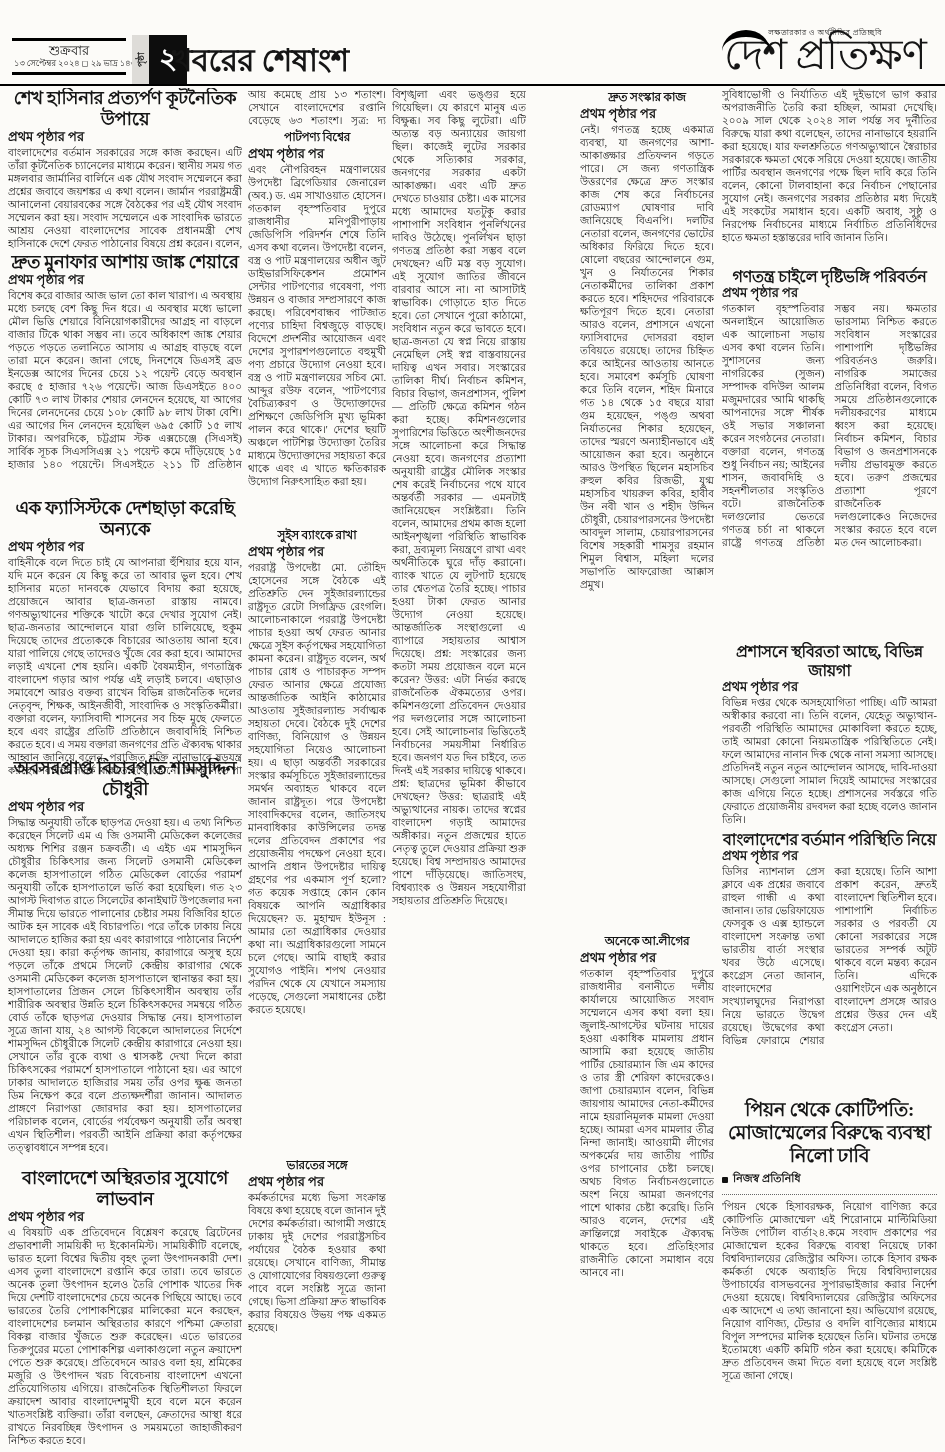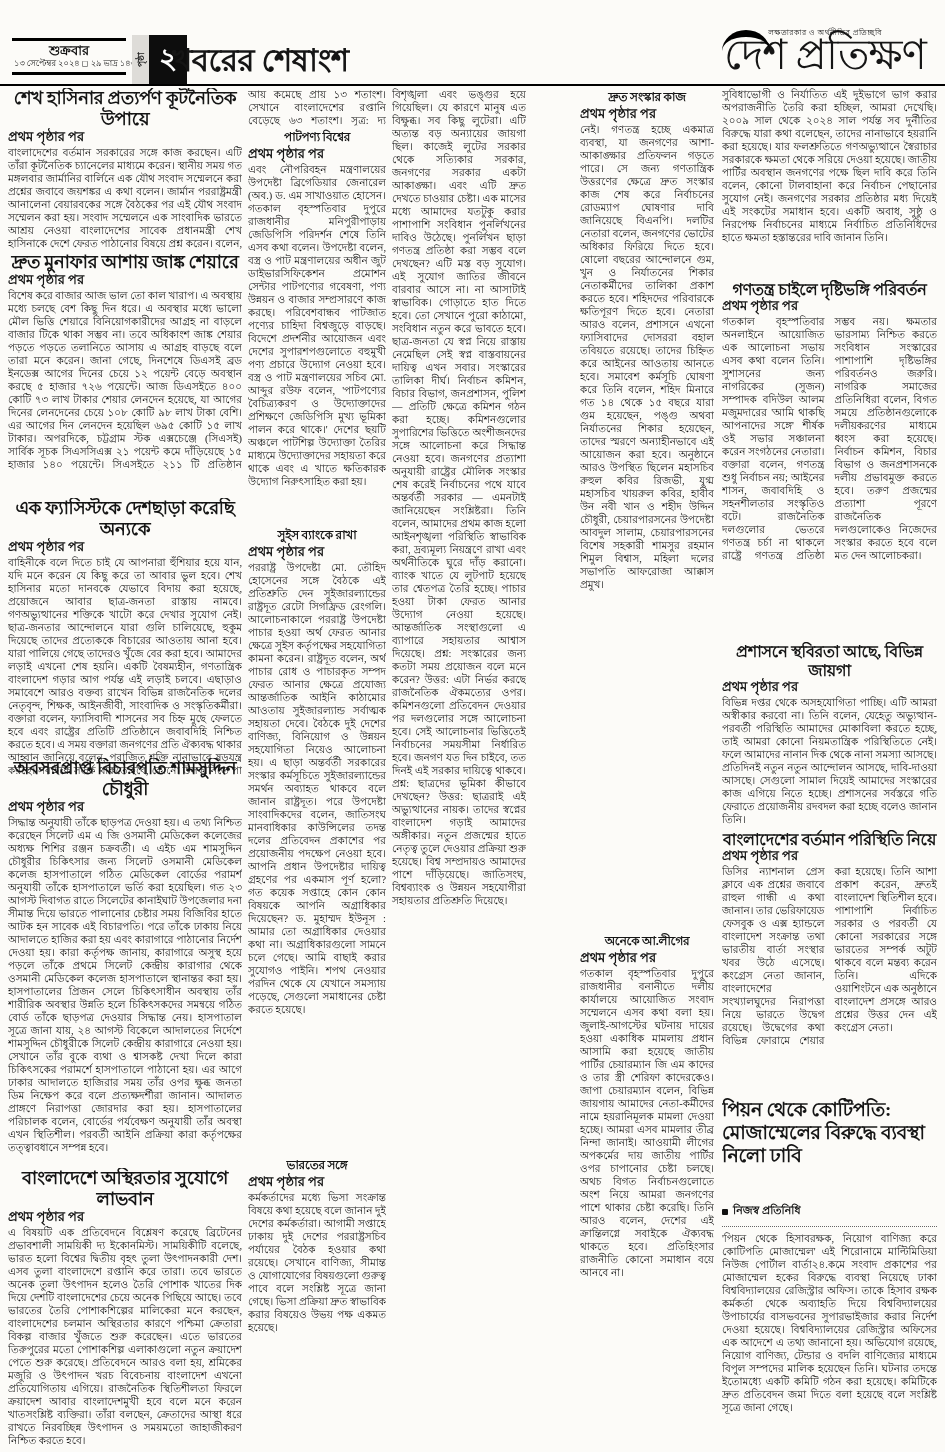--- a/index.html
+++ b/index.html
@@ -8,21 +8,21 @@
     background:#fcfbf8; color:#151515; overflow:hidden;
     font-family:"Liberation Serif","DejaVu Serif",serif;
   }
   .abs { position:absolute; }
 
   
   .dateblock {
     left:12px; top:38px; width:110px; text-align:center;
     border-top:3px solid #000; border-bottom:3px solid #000; padding:2px 2px 3px;
   }
-  .weekday { font-weight:bold; font-size:13px; line-height:15px; }
+  .weekday { font-weight:normal; font-size:13px; line-height:15px; }
   .dateline { font-size:8.3px; line-height:11px; white-space:nowrap; }
   .pagebox { left:132px; top:35px; display:flex; height:50px; }
   .pagelabel {
     writing-mode:vertical-rl; transform:rotate(180deg);
     background:#dedcd8; color:#222; font-size:9px; font-weight:bold;
     padding:2px 1px; display:flex; align-items:center; justify-content:center;
   }
   .pagenum {
     width:38px; background:#0d0d0d; color:#fff; font-size:28px; font-weight:bold;
     display:flex; align-items:center; justify-content:center;
@@ -35,30 +35,30 @@
     position:absolute; left:10px; top:-7px; width:48px; height:14px;
     border-top:7px solid #000; border-radius:50% 50% 0 0 / 100% 100% 0 0;
   }
   .mastrule { left:0; top:84px; width:945px; height:0; border-top:2px solid #000; }
 
   
   .art { overflow:hidden; }
   .head-l { font-size:18px; font-weight:bold; text-align:center; line-height:21px; letter-spacing:-0.3px; }
   .head-m { font-size:12px; font-weight:bold; text-align:center; line-height:19px; letter-spacing:-0.3px; }
   .head-r { font-size:16px; font-weight:bold; text-align:center; line-height:19px; letter-spacing:-0.3px; }
-  .head-xl { font-size:19px; font-weight:bold; text-align:left; line-height:23px; letter-spacing:-0.3px; }
+  .head-xl { font-size:19px; font-weight:bold; text-align:center; line-height:23px; letter-spacing:-0.3px; }
   .cont { font-size:13px; font-weight:bold; line-height:12px; margin:1px 0 3px; }
   .bodytext {
     font-size:10.4px; line-height:13px; text-align:justify;
     overflow:hidden; word-break:break-word;
   }
   .twocol { column-count:2; column-gap:10px; }
   .bylinerow {
     display:flex; align-items:center; gap:5px; font-size:11px; font-weight:bold;
-    border-bottom:1px dotted #666; padding:3px 0 5px; margin-bottom:5px;margin-top:32px;
+    border-bottom:1px dotted #666; padding:3px 0 5px; margin-bottom:5px;
   }
   .sqbullet { width:6px; height:6px; background:#111; border-radius:1px; flex:0 0 auto; }
 </style>
 </head>
 <body>
 
 <div class="page">
 
   <div class="abs dateblock">
     <div class="weekday">শুক্রবার</div>
@@ -141,21 +141,21 @@
   </div>
 
   <div class="abs art" style="left:580px; top:932px; width:134px; height:512px;">
     <div class="head-m">অনেকে আ.লীগের</div>
     <div class="cont">প্রথম পৃষ্ঠার পর</div>
     <div class="bodytext" style="height:472px;">গতকাল বৃহস্পতিবার দুপুরে রাজধানীর বনানীতে দলীয় কার্যালয়ে আয়োজিত সংবাদ সম্মেলনে এসব কথা বলা হয়। জুলাই-আগস্টের ঘটনায় দায়ের হওয়া একাধিক মামলায় প্রধান আসামি করা হয়েছে জাতীয় পার্টির চেয়ারম্যান জি এম কাদের ও তার স্ত্রী শেরিফা কাদেরকেও। জাপা চেয়ারম্যান বলেন, বিভিন্ন জায়গায় আমাদের নেতা-কর্মীদের নামে হয়রানিমূলক মামলা দেওয়া হচ্ছে। আমরা এসব মামলার তীব্র নিন্দা জানাই। আওয়ামী লীগের অপকর্মের দায় জাতীয় পার্টির ওপর চাপানোর চেষ্টা চলছে। অথচ বিগত নির্বাচনগুলোতে অংশ নিয়ে আমরা জনগণের পাশে থাকার চেষ্টা করেছি। তিনি আরও বলেন, দেশের এই ক্রান্তিলগ্নে সবাইকে ঐক্যবদ্ধ থাকতে হবে। প্রতিহিংসার রাজনীতি কোনো সমাধান বয়ে আনবে না।</div>
   </div>
 
   <div class="abs bodytext" style="left:722px; top:88px; width:215px; height:194px;">সুবিধাভোগী ও নির্যাতিত এই দুইভাগে ভাগ করার অপরাজনীতি তৈরি করা হচ্ছিল, আমরা দেখেছি। ২০০৯ সাল থেকে ২০২৪ সাল পর্যন্ত সব দুর্নীতির বিরুদ্ধে যারা কথা বলেছেন, তাদের নানাভাবে হয়রানি করা হয়েছে। যার ফলশ্রুতিতে গণঅভ্যুত্থানে স্বৈরাচার সরকারকে ক্ষমতা থেকে সরিয়ে দেওয়া হয়েছে। জাতীয় পার্টির অবস্থান জনগণের পক্ষে ছিল দাবি করে তিনি বলেন, কোনো টালবাহানা করে নির্বাচন পেছানোর সুযোগ নেই। জনগণের সরকার প্রতিষ্ঠার মধ্য দিয়েই এই সংকটের সমাধান হবে। একটি অবাধ, সুষ্ঠু ও নিরপেক্ষ নির্বাচনের মাধ্যমে নির্বাচিত প্রতিনিধিদের হাতে ক্ষমতা হস্তান্তরের দাবি জানান তিনি।</div>
 
-  <div class="abs art" style="left:722px; top:280px; width:215px; height:350px;">
+  <div class="abs art" style="left:722px; top:267px; width:215px; height:350px;">
     <div class="head-r">গণতন্ত্র চাইলে দৃষ্টিভঙ্গি পরিবর্তন</div>
     <div class="cont">প্রথম পৃষ্ঠার পর</div>
     <div class="bodytext twocol" style="height:308px;">গতকাল বৃহস্পতিবার অনলাইনে আয়োজিত এক আলোচনা সভায় এসব কথা বলেন তিনি। সুশাসনের জন্য নাগরিকের (সুজন) সম্পাদক বদিউল আলম মজুমদারের 'আমি থাকছি আপনাদের সঙ্গে' শীর্ষক ওই সভার সঞ্চালনা করেন সংগঠনের নেতারা। বক্তারা বলেন, গণতন্ত্র শুধু নির্বাচন নয়; আইনের শাসন, জবাবদিহি ও সহনশীলতার সংস্কৃতিও বটে। রাজনৈতিক দলগুলোর ভেতরে গণতন্ত্র চর্চা না থাকলে রাষ্ট্রে গণতন্ত্র প্রতিষ্ঠা সম্ভব নয়। ক্ষমতার ভারসাম্য নিশ্চিত করতে সংবিধান সংস্কারের পাশাপাশি দৃষ্টিভঙ্গির পরিবর্তনও জরুরি। নাগরিক সমাজের প্রতিনিধিরা বলেন, বিগত সময়ে প্রতিষ্ঠানগুলোকে দলীয়করণের মাধ্যমে ধ্বংস করা হয়েছে। নির্বাচন কমিশন, বিচার বিভাগ ও জনপ্রশাসনকে দলীয় প্রভাবমুক্ত করতে হবে। তরুণ প্রজন্মের প্রত্যাশা পূরণে রাজনৈতিক দলগুলোকেও নিজেদের সংস্কার করতে হবে বলে মত দেন আলোচকরা।</div>
   </div>
 
   <div class="abs art" style="left:722px; top:642px; width:215px; height:182px;">
     <div class="head-r">প্রশাসনে স্থবিরতা আছে, বিভিন্ন জায়গা</div>
     <div class="cont">প্রথম পৃষ্ঠার পর</div>
     <div class="bodytext" style="height:140px;">বিভিন্ন দপ্তর থেকে অসহযোগিতা পাচ্ছি। এটি আমরা অস্বীকার করবো না। তিনি বলেন, যেহেতু অভ্যুত্থান-পরবর্তী পরিস্থিতি আমাদের মোকাবিলা করতে হচ্ছে, তাই আমরা কোনো নিয়মতান্ত্রিক পরিস্থিতিতে নেই। ফলে আমাদের নানান দিক থেকে নানা সমস্যা আসছে। প্রতিদিনই নতুন নতুন আন্দোলন আসছে, দাবি-দাওয়া আসছে। সেগুলো সামাল দিয়েই আমাদের সংস্কারের কাজ এগিয়ে নিতে হচ্ছে। প্রশাসনের সর্বস্তরে গতি ফেরাতে প্রয়োজনীয় রদবদল করা হচ্ছে বলেও জানান তিনি।</div>
   </div>

